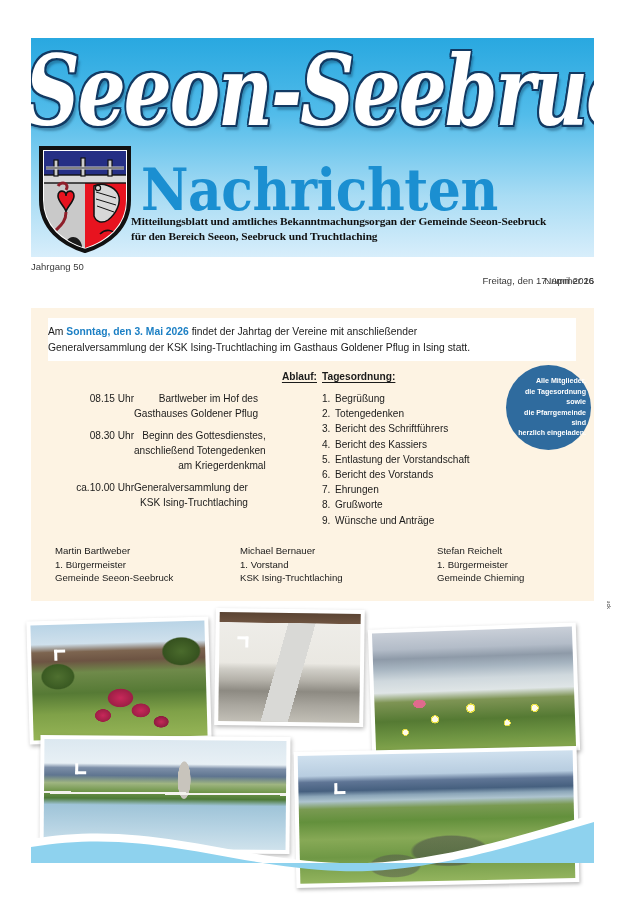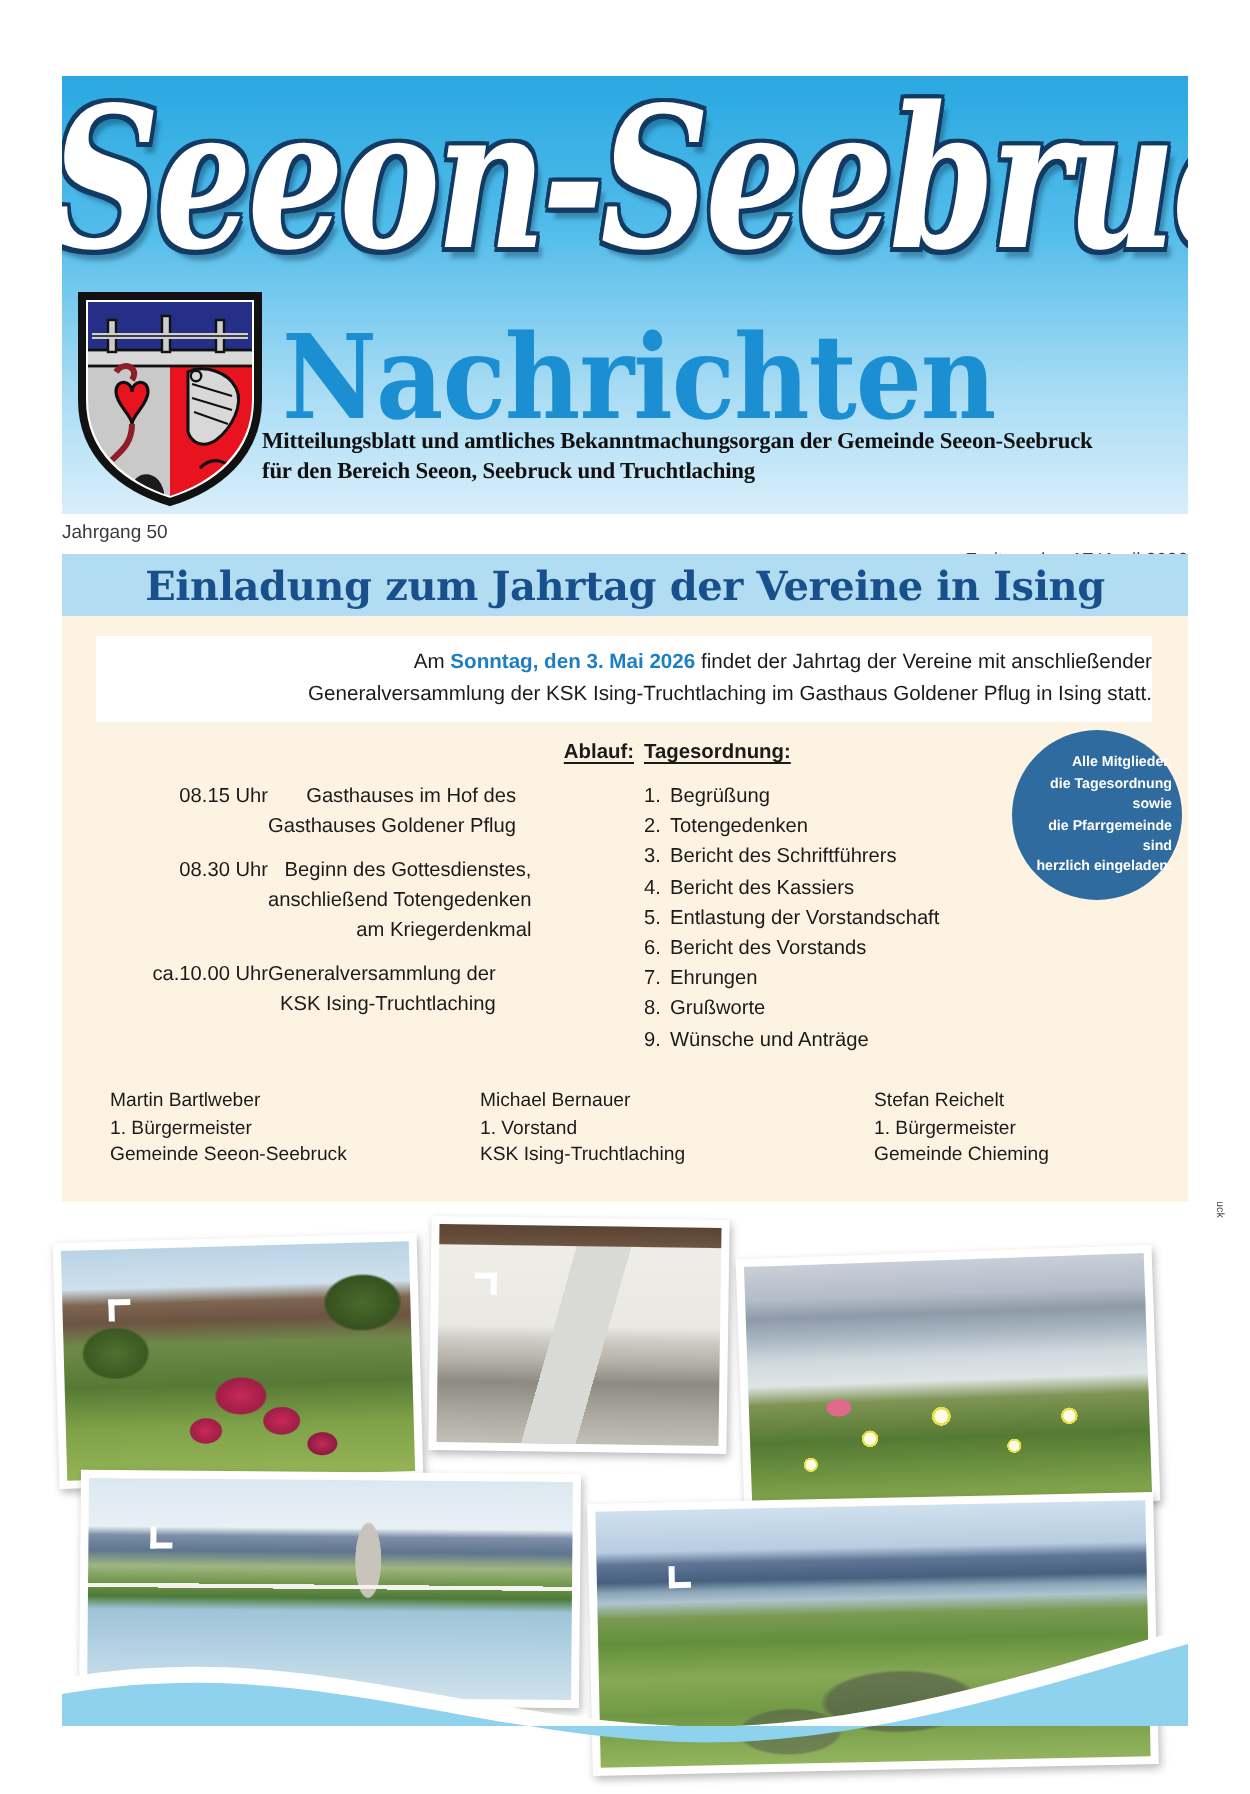--- a/index.html
+++ b/index.html
@@ -146,21 +146,21 @@
   
   .intro-box {
     position: absolute;
     left: 17px;
     top: 10px;
     width: 528px;
     height: 43px;
     background: #ffffff;
     display: flex;
     flex-direction: column;
-    align-items: flex-end;
+    align-items: flex-start;
     justify-content: center;
     padding-top: 1px;
   }
   .intro-line {
     font-size: 10.3px;
     color: #1b1b1b;
     line-height: 16px;
     white-space: nowrap;
   }
   .intro-line b { color: #1b7fc4; font-weight: bold; }
@@ -445,38 +445,35 @@
       <path d="M64 92 C70 86 78 88 80 94" stroke="#111" stroke-width="1.6" fill="none"></path>
     </g>
   </svg>
 
   <div class="infobar">
     <span class="ib-left">Jahrgang 50</span>
     <span class="ib-center">Freitag, den 17. April 2026</span>
     <span class="ib-right">Nummer 16</span>
   </div>
 
-  <div class="headline-bar">
-    <span class="hl-text">Einladung zum Jahrtag der Vereine in Ising</span>
-  </div>
 
   <div class="content-panel">
 
     <div class="intro-box">
       <div class="intro-line"><span>Am </span><b>Sonntag, den 3. Mai 2026</b><span>  findet der Jahrtag der Vereine mit anschließender</span></div>
       <div class="intro-line">Generalversammlung der KSK Ising-Truchtlaching im Gasthaus Goldener Pflug in Ising statt.</div>
     </div>
 
     <div class="col-ablauf">
       <div class="col-head">Ablauf:</div>
 
       <div class="ablauf-row">
         <div class="ablauf-time">08.15 Uhr</div>
         <div class="ablauf-desc">
-          <div>Gasthauses im Hof des</div>
+          <div>Bartlweber im Hof des</div>
           <div>Gasthauses Goldener Pflug</div>
         </div>
       </div>
 
       <div class="ablauf-row">
         <div class="ablauf-time">08.30 Uhr</div>
         <div class="ablauf-desc">
           <div>Beginn des Gottesdienstes,</div>
           <div>anschließend Totengedenken</div>
           <div>am Kriegerdenkmal</div>

